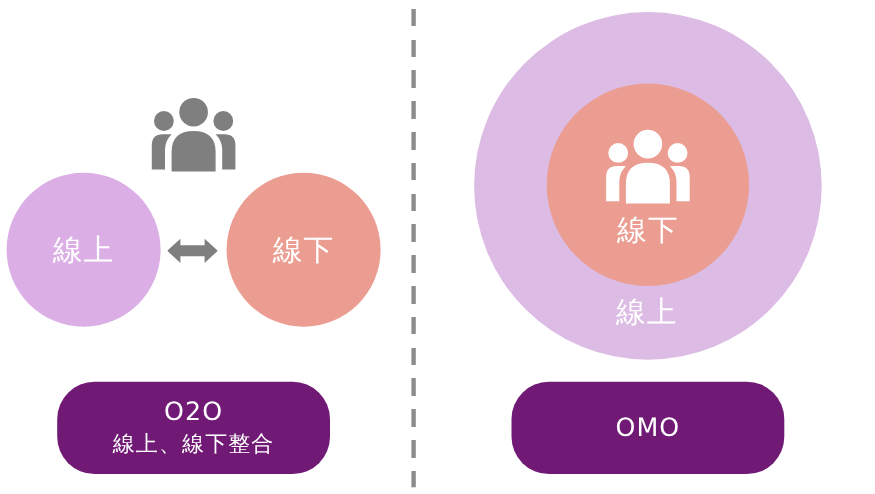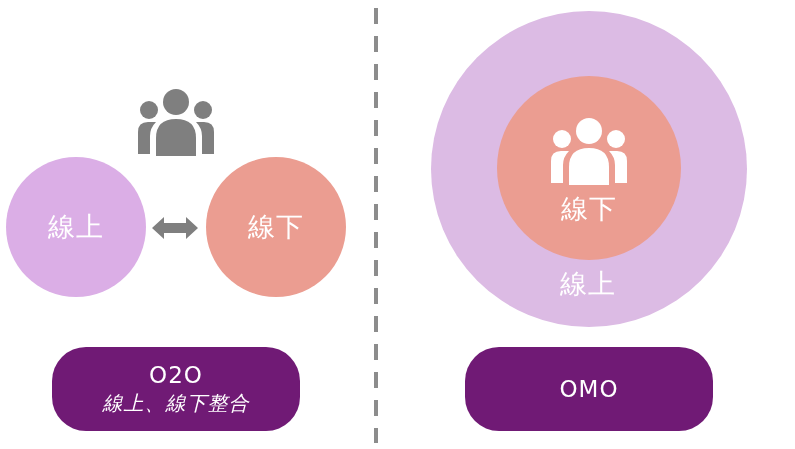--- a/index.html
+++ b/index.html
@@ -6,21 +6,21 @@
   body { width:795px; height:449px; position:relative; overflow:hidden;
          font-family:"DejaVu Sans","Liberation Sans",sans-serif; }
   .abs { position:absolute; }
   .circle { position:absolute; border-radius:50%; display:flex; align-items:center; justify-content:center; }
   .ctext { color:#ffffff; font-size:27px; letter-spacing:1px; }
   .divider { position:absolute; left:374px; top:8px; width:4px; height:435px;
              background:repeating-linear-gradient(to bottom,#8c8c8c 0,#8c8c8c 16px,transparent 16px,transparent 28px); }
   .pill { position:absolute; width:248px; height:84px; border-radius:34px; background:#701a75;
           color:#ffffff; display:flex; flex-direction:column; align-items:center; justify-content:center; }
   .pill .t1 { font-size:23px; line-height:28px; letter-spacing:1px; }
-  .pill .t2 { font-size:20px; line-height:28px; letter-spacing:1px;font-style:italic; }
+  .pill .t2 { font-size:20px; line-height:28px; letter-spacing:1px; }
 </style>
 </head>
 <body>
 
 <div class="abs" style="left:136px;top:88px;width:80px;height:70px;">
   <svg width="80" height="70" viewBox="0 0 80 70">
     <circle cx="40" cy="14" r="13" fill="#7f7f7f"></circle>
     <circle cx="13" cy="22" r="9" fill="#7f7f7f"></circle>
     <circle cx="67" cy="22" r="9" fill="#7f7f7f"></circle>
     <path d="M2 66 V44 Q2 34 12 34 H20 Q14 40 14 48 V66 Z" fill="#7f7f7f"></path>

